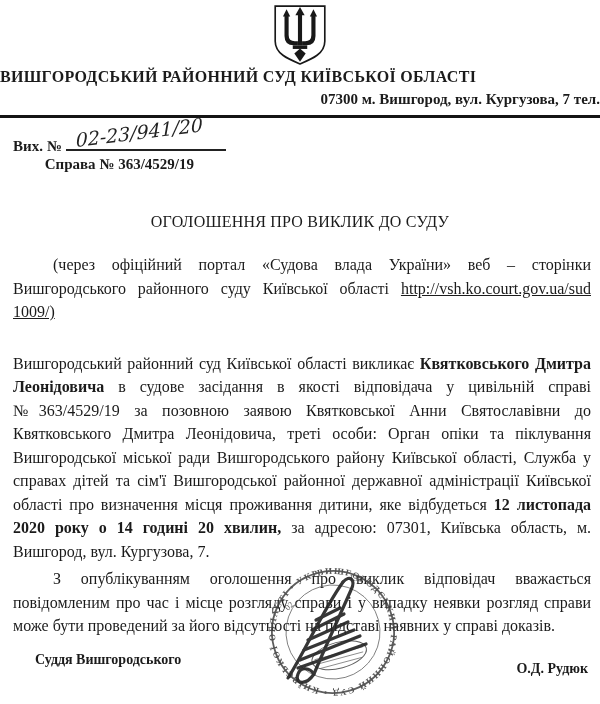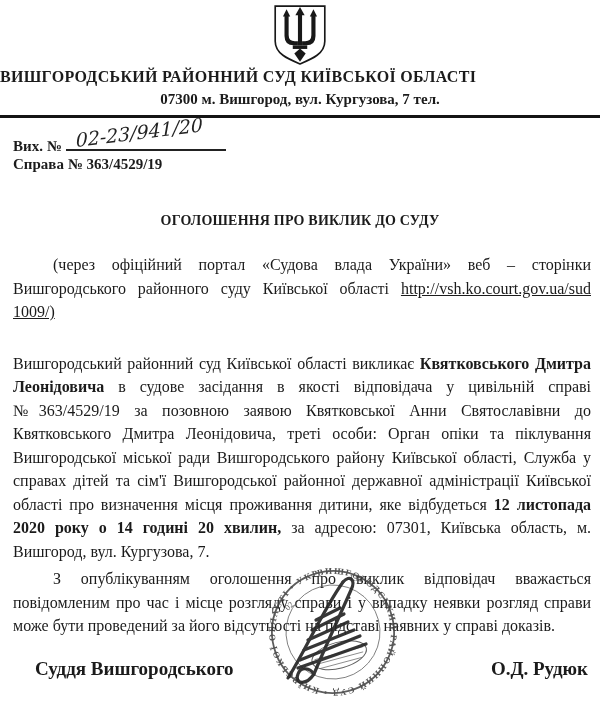--- a/index.html
+++ b/index.html
@@ -8,52 +8,52 @@
     color:#1b1b1b;font-family:"Liberation Serif","DejaVu Serif",serif;
     overflow:hidden;
   }
   .b{font-weight:bold;}
   .emblem{position:absolute;top:4px;left:50%;transform:translateX(-50%);}
   .court-name{
     position:absolute;top:68px;left:0;width:100%;text-align:left;
     font-weight:bold;font-size:16px;letter-spacing:0.3px;
   }
   .court-address{
-    position:absolute;top:91px;left:0;width:100%;text-align:center;
+    position:absolute;top:91px;left:0;width:100%;text-align:right;
     font-weight:bold;font-size:15px;
   }
   .header-rule{position:absolute;top:115px;left:0;right:0;height:3px;background:#141414;}
   .meta{position:absolute;top:127px;left:13px;font-size:15px;line-height:21px;}
-  .meta-line{white-space:nowrap;}
+  .meta-line{white-space:nowrap;text-align:center;}
   .vykh{height:27px;}
   .hand-wrap{
     display:inline-block;width:160px;height:22px;vertical-align:baseline;
     border-bottom:2px solid #222;position:relative;margin-left:4px;
   }
   .hand{
     position:absolute;left:10px;bottom:-2px;white-space:nowrap;
     font-family:"DejaVu Serif",serif;font-style:italic;font-size:19px;
     color:#232323;transform:rotate(-7deg) skewX(-6deg);transform-origin:left bottom;
   }
   .doc-title{
     position:absolute;top:213px;left:0;width:100%;text-align:center;
-    font-weight:bold;font-size:14px;letter-spacing:0.2px;
+    font-weight:normal;font-size:16px;letter-spacing:0.2px;
   }
   .content{
     position:absolute;top:253px;left:13px;right:9px;
     font-size:16px;line-height:23.5px;text-align:justify;
   }
   .portal{margin:0;text-indent:40px;word-spacing:2px;}
   .link{text-decoration:underline;}
   .main-p{margin:28px 0 4px 0;}
   .second-p{margin:0;text-indent:40px;}
   .sign-row{
     position:absolute;top:640px;left:35px;right:12px;
-    display:flex;justify-content:space-between;align-items:flex-end;
-    font-size:19px;line-height:21px;
+    display:flex;justify-content:space-between;align-items:center;
+    font-size:14px;line-height:21px;
   }
   .sign-right{margin-top:18px;}
   .seal{position:absolute;left:248px;top:560px;width:170px;height:144px;z-index:3;}
 </style>
 </head>
 <body>
 
 <div class="page">
 
   <div class="emblem">

